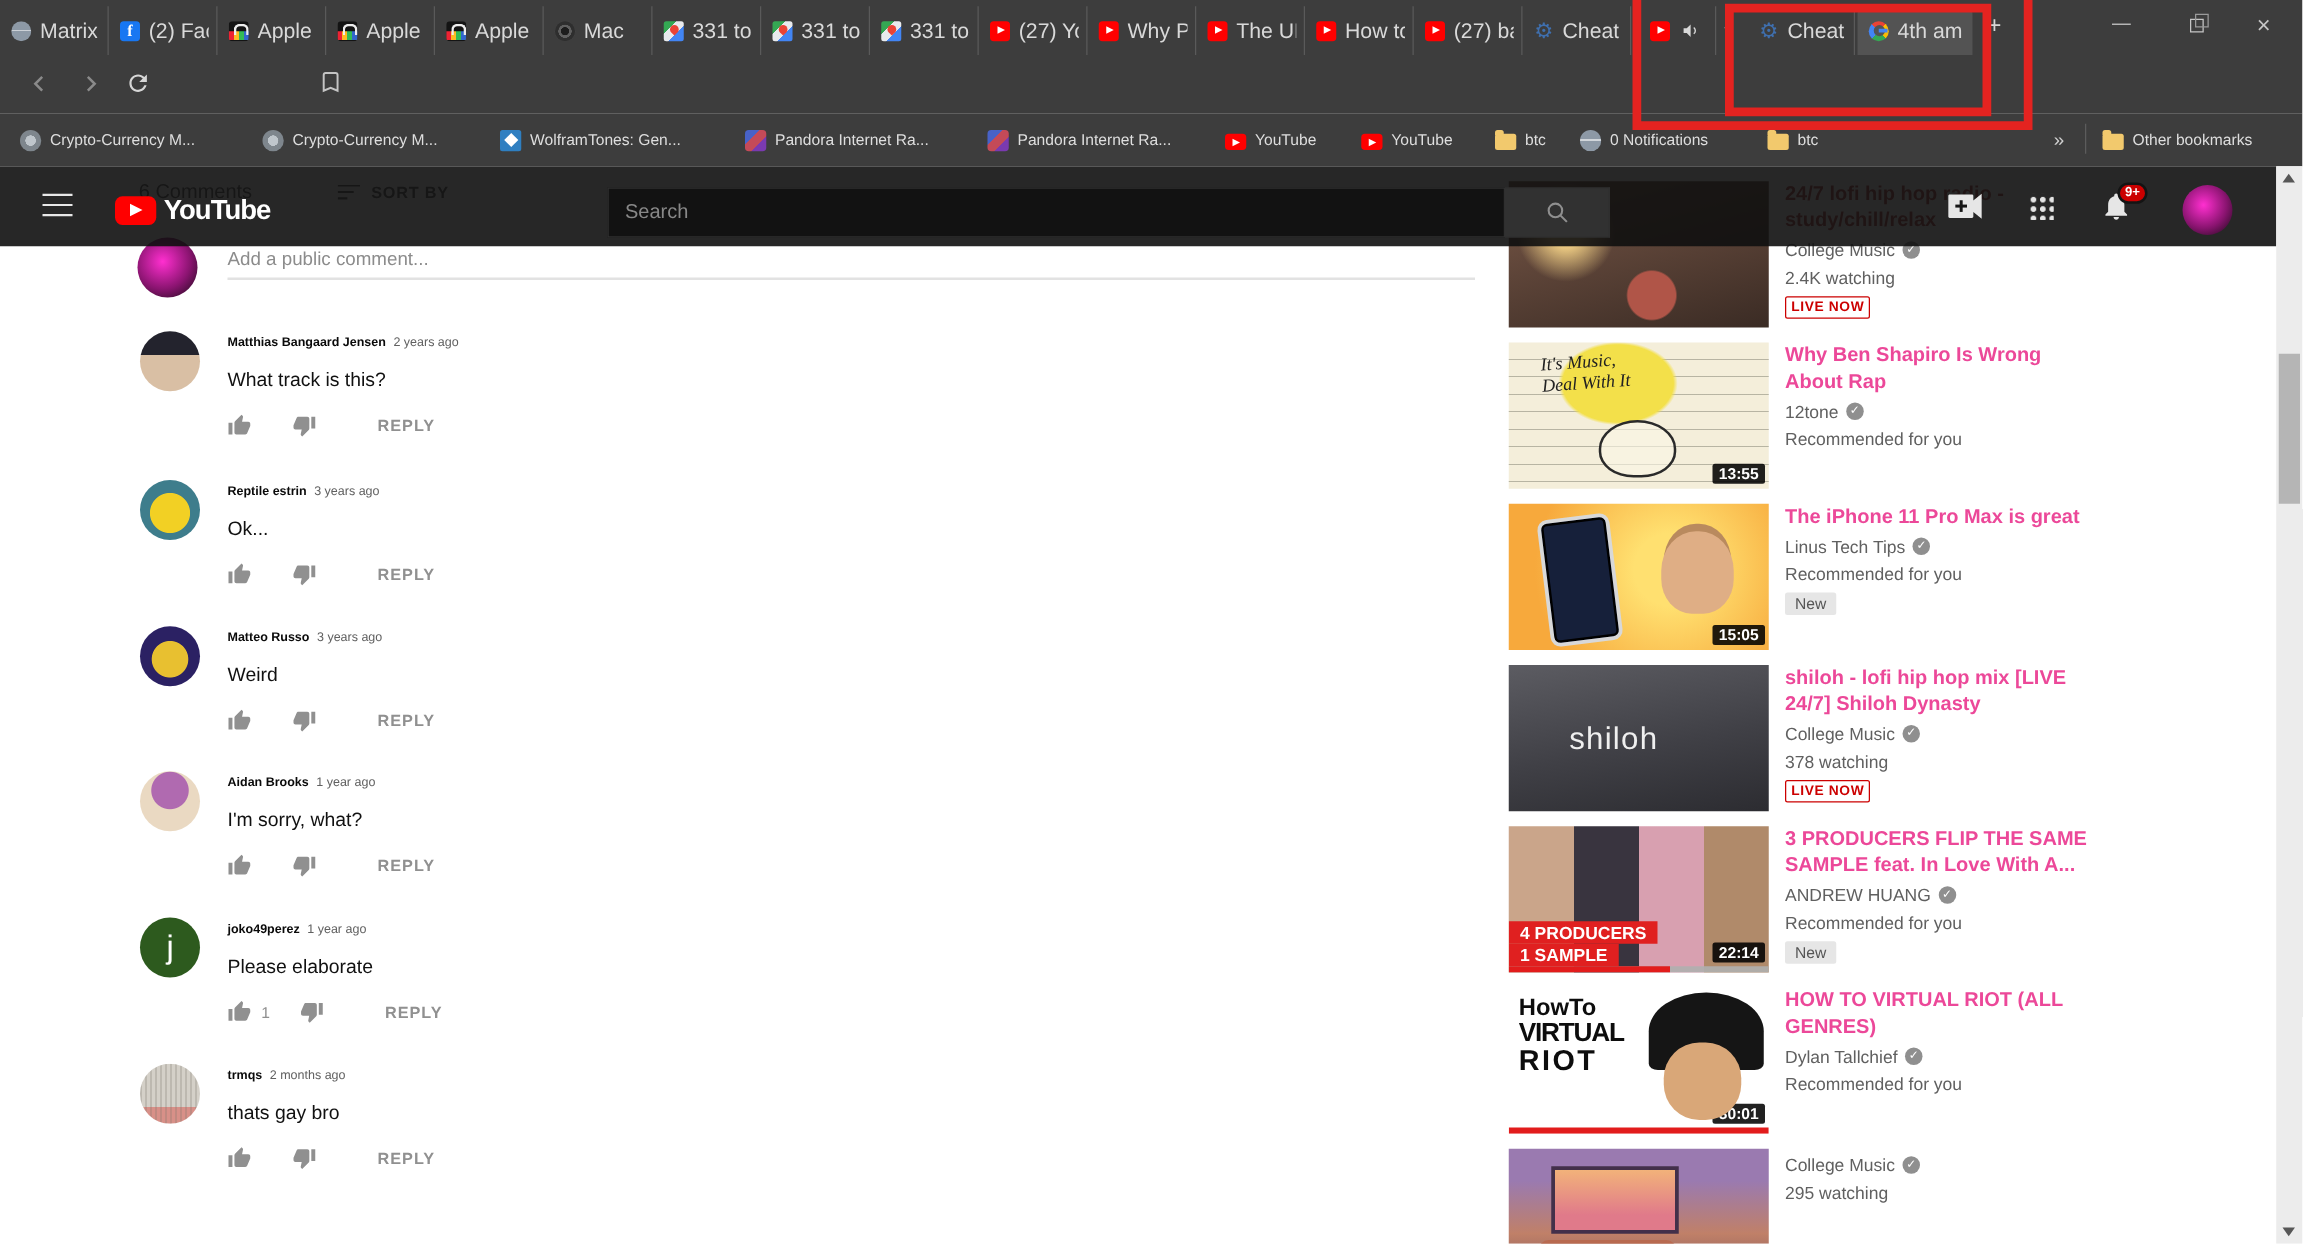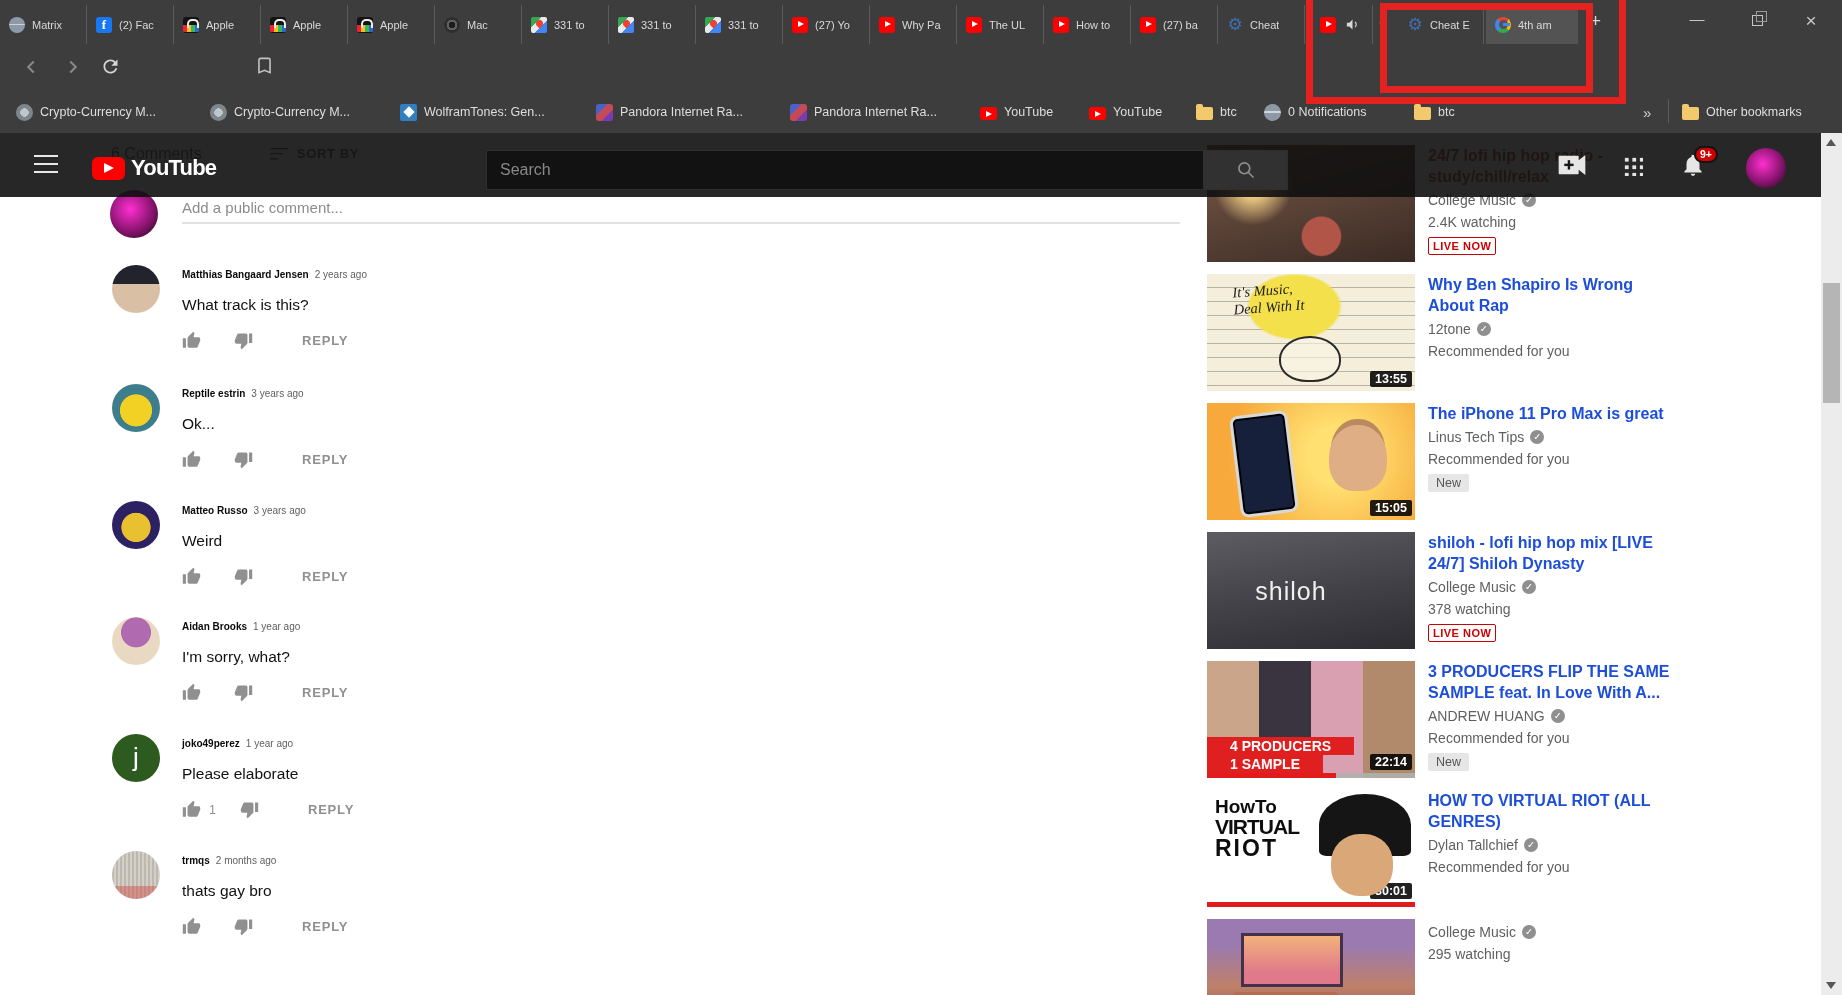--- a/index.html
+++ b/index.html
@@ -3,21 +3,21 @@
 <meta charset="utf-8">
 <style>
   * { margin:0; padding:0; box-sizing:border-box; }
   html,body { width:1842px; height:995px; overflow:hidden; font-family:"Liberation Sans", sans-serif; background:#fff; }
   #stage { position:absolute; top:0; left:0; width:1842px; height:995px; overflow:hidden; }
 
   
   #tabbar { position:absolute; top:0; left:0; width:1842px; height:44px; background:#3d3d3d; }
   .tab { position:absolute; top:5px; height:39px; width:87px; display:flex; align-items:center; padding:0 6px 0 9px; border-right:1px solid #5a5a5a; overflow:hidden; }
   .tab.active { background:#535353; border-radius:6px 6px 0 0; border-right:none; }
-  .tlabel { margin-left:7px; font-size:11px; color:#d9d9d9; white-space:nowrap; overflow:hidden; }
+  .tlabel { margin-left:7px; font-size:17px; color:#d9d9d9; white-space:nowrap; overflow:hidden; }
   .ticon { width:16px; height:16px; flex:0 0 16px; position:relative; display:inline-block; }
   .ti-globe { border-radius:50%; background:linear-gradient(transparent 42%, rgba(255,255,255,.55) 42% 50%, transparent 50%), #8d99a6; }
   .ti-site { border-radius:50%; background:radial-gradient(circle,#bfc6cc 0 34%, #7e868d 36%); }
   .ti-facebook { border-radius:3px; background:#1877f2; color:#fff; font:bold 13px/16px "Liberation Serif",serif; text-align:center; }
   .ti-appstore { border-radius:3px; background:linear-gradient(90deg,#e23 0 25%,#fb2 25% 50%,#3b5 50% 75%,#36c 75%) 0 100%/100% 45% no-repeat, #141414; }
   .ti-appstore::before { content:""; position:absolute; left:4px; top:2px; width:8px; height:7px; border:2px solid #eee; border-bottom:none; border-radius:5px 5px 0 0; }
   .ti-disc { border-radius:50%; background:radial-gradient(circle,#1c1c1c 0 28%, #606060 30% 46%, #2e2e2e 48% 72%, #6a6a6a 74%); }
   .ti-maps { border-radius:2px; background:linear-gradient(135deg,#34a853 0 32%, #e8eaed 32% 62%, #4285f4 62%); }
   .ti-maps::after { content:""; position:absolute; left:5px; top:3px; width:7px; height:7px; background:#ea4335; border-radius:50% 50% 50% 0; transform:rotate(-45deg); }
   .ti-youtube { border-radius:3px; background:#f00; }
@@ -85,42 +85,42 @@
   .c-text { position:absolute; left:70px; top:31px; font-size:15.5px; color:#111; }
   .c-actions { position:absolute; left:70px; top:66px; display:flex; align-items:center; }
   .c-like-count { font-size:12.5px; color:#909090; margin-left:8px; }
   .c-thumbdown { margin-left:33px; }
   .c-reply { margin-left:49px; font-size:13px; font-weight:bold; color:#909090; letter-spacing:.8px; }
 
   
   .vrow { position:absolute; left:1207px; width:585px; height:129px; }
   .vthumb { position:absolute; left:0; top:0; width:208px; height:117px; overflow:hidden; background:#888; }
   .vtext { position:absolute; left:221px; top:0; width:252px; }
-  .vtitle { font-size:16px; line-height:21px; font-weight:bold; color:#1d4ed8; margin-top:0; }
+  .vtitle { font-size:16px; line-height:21px; font-weight:bold; color:#ec4899; margin-top:0; }
   .vchannel { margin-top:5px; font-size:14px; color:#606060; display:flex; align-items:center; }
   .vmeta { margin-top:6px; font-size:14px; color:#606060; }
   .vcheck { width:14px; height:14px; border-radius:50%; background:#8f8f8f; color:#fff; font-size:9.5px; line-height:14px; text-align:center; margin-left:6px; }
   .live-badge { display:inline-block; margin-top:7px; color:#c00; border:1px solid #c00; font-size:11px; font-weight:bold; letter-spacing:.5px; padding:2px 4px; border-radius:2px; }
   .new-badge { display:inline-block; margin-top:7px; background:#e6e6e6; color:#555; font-size:12.5px; padding:2px 8px; border-radius:2px; }
   .duration { position:absolute; right:3px; bottom:4px; background:rgba(0,0,0,.87); color:#fff; font-size:12.5px; font-weight:bold; padding:1px 5px; border-radius:2px; }
   .vprogress { position:absolute; left:0; bottom:0; width:100%; height:5px; background:rgba(175,175,175,.9); }
   .vprogress > div { height:5px; background:#e21c1c; }
 
   .th1 { background:radial-gradient(circle at 22% 35%, rgba(255,220,140,.85) 0 7%, transparent 22%), radial-gradient(circle at 55% 78%, #b05548 0 13%, transparent 14%), linear-gradient(165deg,#7c5a48 0%, #5d4438 45%, #3a2b24 100%); }
   .th2 { background:radial-gradient(ellipse at 42% 28%, #f3e04a 0 26%, transparent 28%), repeating-linear-gradient(180deg, transparent 0 13px, rgba(110,110,95,.45) 13px 14px), #f4eeda; }
   .th2 .doodle-text { position:absolute; left:26px; top:8px; font-family:"Liberation Serif",serif; font-style:italic; font-size:14.5px; color:#222; transform:rotate(-4deg); line-height:17px; }
   .th2::after { content:""; position:absolute; left:72px; top:62px; width:58px; height:42px; border:2px solid #2a2a2a; border-radius:50% 50% 45% 45%; background:rgba(250,246,230,.6); }
   .th3 { background:radial-gradient(circle at 62% 45%, #ffe070 0 20%, #f7a93c 75%); }
   .th3::before { content:""; position:absolute; left:28px; top:10px; width:52px; height:96px; background:#16203a; border:3px solid #d8d8d8; border-radius:8px; transform:rotate(-7deg); box-shadow:inset 0 0 0 2px #000; }
   .th3::after { content:""; position:absolute; right:28px; top:22px; width:58px; height:66px; background:#dfae85; border-radius:48% 48% 42% 42%; box-shadow:0 -8px 0 -2px #b98a5e; }
   .th4 { background:linear-gradient(170deg,#5c5c62,#404046 55%,#2c2c31); }
   .th4 .shiloh-text { position:absolute; left:0; right:40px; top:45px; text-align:center; color:#efefef; font-size:25px; letter-spacing:1px; }
   .th5 { background:linear-gradient(90deg,#caa58a 0 25%, #39343f 25% 50%, #d8a0b0 50% 75%, #b08a6a 75%); }
   .th5 .banner { position:absolute; left:0; bottom:5px; }
-  .th5 .banner span { display:block; background:#e02020; color:#fff; font-weight:bold; font-size:14px; padding:1px 23px; width:max-content; }
+  .th5 .banner span { display:block; background:#e02020; color:#fff; font-weight:bold; font-size:14px; padding:1px 9px; width:max-content; }
   .th6 { background:#fff; }
   .th6 .riot-text { position:absolute; left:8px; top:8px; font-weight:bold; color:#0d0d0d; line-height:.98; }
   .th6 .riot-text .l1 { font-size:19px; letter-spacing:0; }
   .th6 .riot-text .l2 { font-size:21px; letter-spacing:-1px; }
   .th6 .riot-text .l3 { font-size:23px; letter-spacing:2px; }
   .th6::before { content:""; position:absolute; right:4px; top:4px; width:92px; height:62px; background:#151515; border-radius:50% 50% 8% 8%; }
   .th6::after { content:""; position:absolute; right:22px; top:44px; width:62px; height:62px; background:#d9a778; border-radius:46%; }
   .th7 { background:linear-gradient(180deg,#9a7ab0 0 22%, #c08068 58%, #6a4a55); }
   .th7::before { content:""; position:absolute; left:34px; top:14px; width:96px; height:48px; background:linear-gradient(#f2b27a,#e07a8a 75%); border:3px solid #43304a; }
   .th7::after { content:""; position:absolute; left:24px; bottom:12px; width:110px; height:32px; background:#b86a50; border-radius:8px 8px 4px 4px; }

